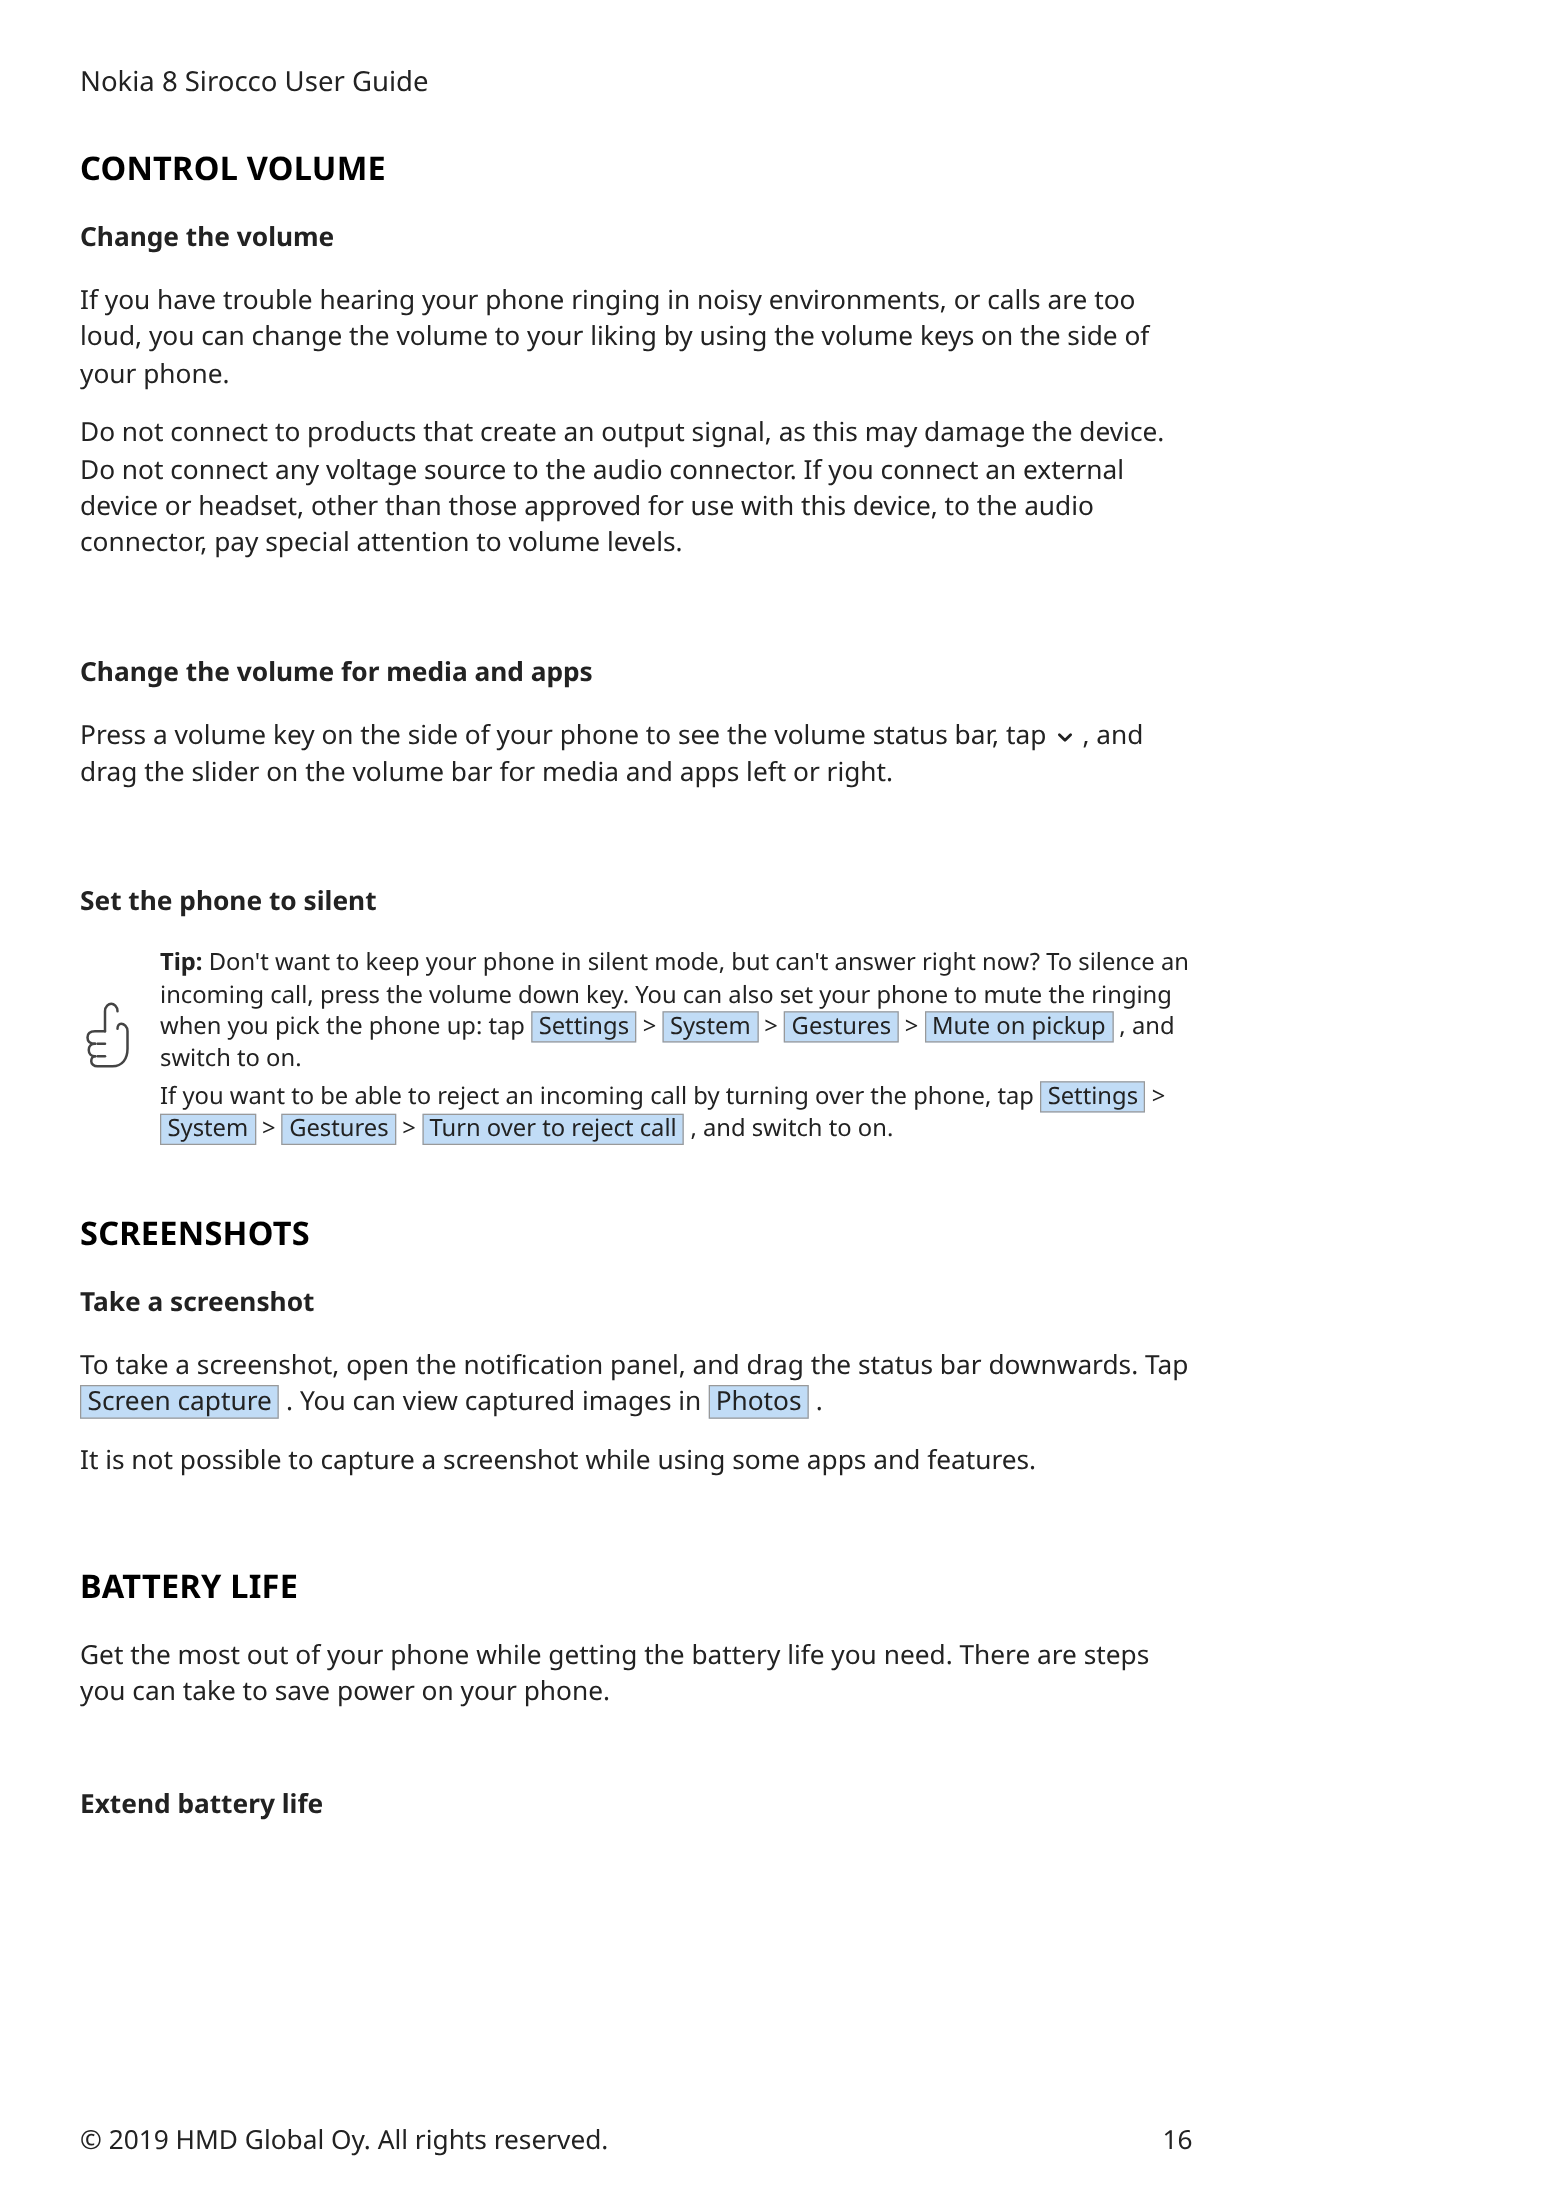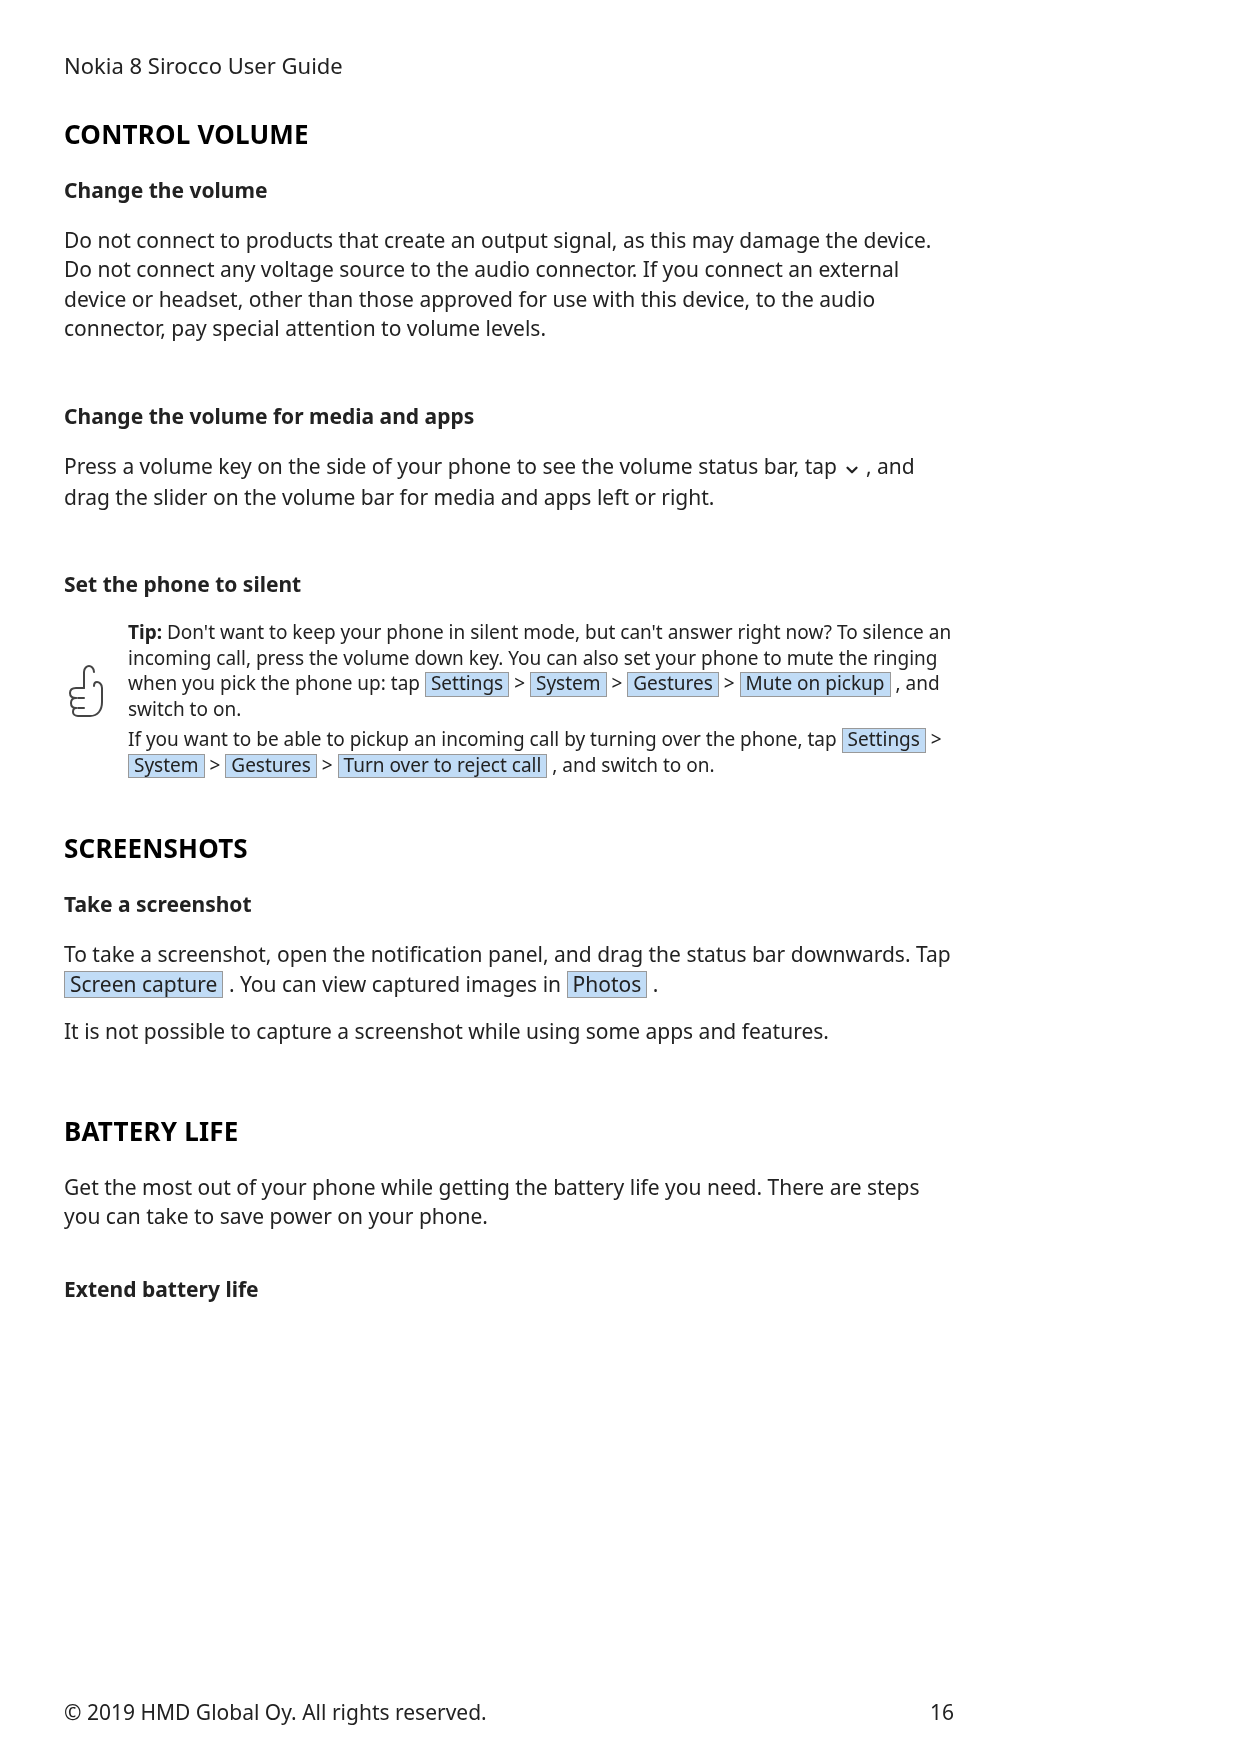--- a/index.html
+++ b/index.html
@@ -26,21 +26,21 @@
   h2.section {
     font-size: 26px;
     font-weight: 700;
     color: #000000;
     margin: 0 0 24px 0;
     letter-spacing: 0.2px;
   }
   h3.sub {
     font-size: 21px;
     font-weight: 700;
-    margin: 0 0 22px 0;
+    margin: 16px 0 22px 0;
   }
   p.body {
     font-size: 21px;
     line-height: 1.4;
     margin: 0 0 18px 0;
     font-weight: 400;
   }
   .tip-box {
     display: flex;
     align-items: flex-start;
@@ -88,20 +88,21 @@
 </head>
 <body>
 
 <div class="page">
 
   <div class="header-title">Nokia 8 Sirocco User Guide</div>
 
   <h2 class="section">CONTROL VOLUME</h2>
 
   <h3 class="sub">Change the volume</h3>
+  <p class="body">If you have trouble hearing your phone ringing in noisy environments, or calls are too loud, you can change the volume to your liking by using the volume keys on the side of your phone.</p>
   <p class="body">Do not connect to products that create an output signal, as this may damage the device. Do not connect any voltage source to the audio connector. If you connect an external device or headset, other than those approved for use with this device, to the audio connector, pay special attention to volume levels.</p>
 
   <div class="gap-lg"></div>
 
   <h3 class="sub">Change the volume for media and apps</h3>
   <p class="body">
     <span>Press a volume key on the side of your phone to see the volume status bar, tap </span>
     <span class="inline-icon">
       <svg width="18" height="18" viewBox="0 0 24 24" style="vertical-align:middle">
         <path d="M6 9 L12 15 L18 9" stroke="#222" stroke-width="3" fill="none" stroke-linecap="round" stroke-linejoin="round"></path>
@@ -125,21 +126,21 @@
           <path d="M20 36 L14 36"></path>
           <path d="M20 46 L14 46"></path>
         </g>
       </svg>
     </div>
     <div class="tip-text">
       <p>
         <strong>Tip:</strong><span> Don't want to keep your phone in silent mode, but can't answer right now? To silence an incoming call, press the volume down key. You can also set your phone to mute the ringing when you pick the phone up: tap </span><span class="chip">Settings</span><span> &gt; </span><span class="chip">System</span><span> &gt; </span><span class="chip">Gestures</span><span> &gt; </span><span class="chip">Mute on pickup</span><span> , and switch to on.</span>
       </p>
       <p>
-        <span>If you want to be able to pickup an incoming call by turning over the phone, tap </span><span class="chip">Settings</span><span> &gt; </span><span class="chip">System</span><span> &gt; </span><span class="chip">Gestures</span><span> &gt; </span><span class="chip">Turn over to reject call</span><span> , and switch to on.</span>
+        <span>If you want to be able to reject an incoming call by turning over the phone, tap </span><span class="chip">Settings</span><span> &gt; </span><span class="chip">System</span><span> &gt; </span><span class="chip">Gestures</span><span> &gt; </span><span class="chip">Turn over to reject call</span><span> , and switch to on.</span>
       </p>
     </div>
   </div>
 
   <div class="gap-md"></div>
 
   <h2 class="section">SCREENSHOTS</h2>
   <h3 class="sub">Take a screenshot</h3>
   <p class="body">
     <span>To take a screenshot, open the notification panel, and drag the status bar downwards. Tap </span><span class="chip">Screen capture</span><span> . You can view captured images in </span><span class="chip">Photos</span><span> .</span>

